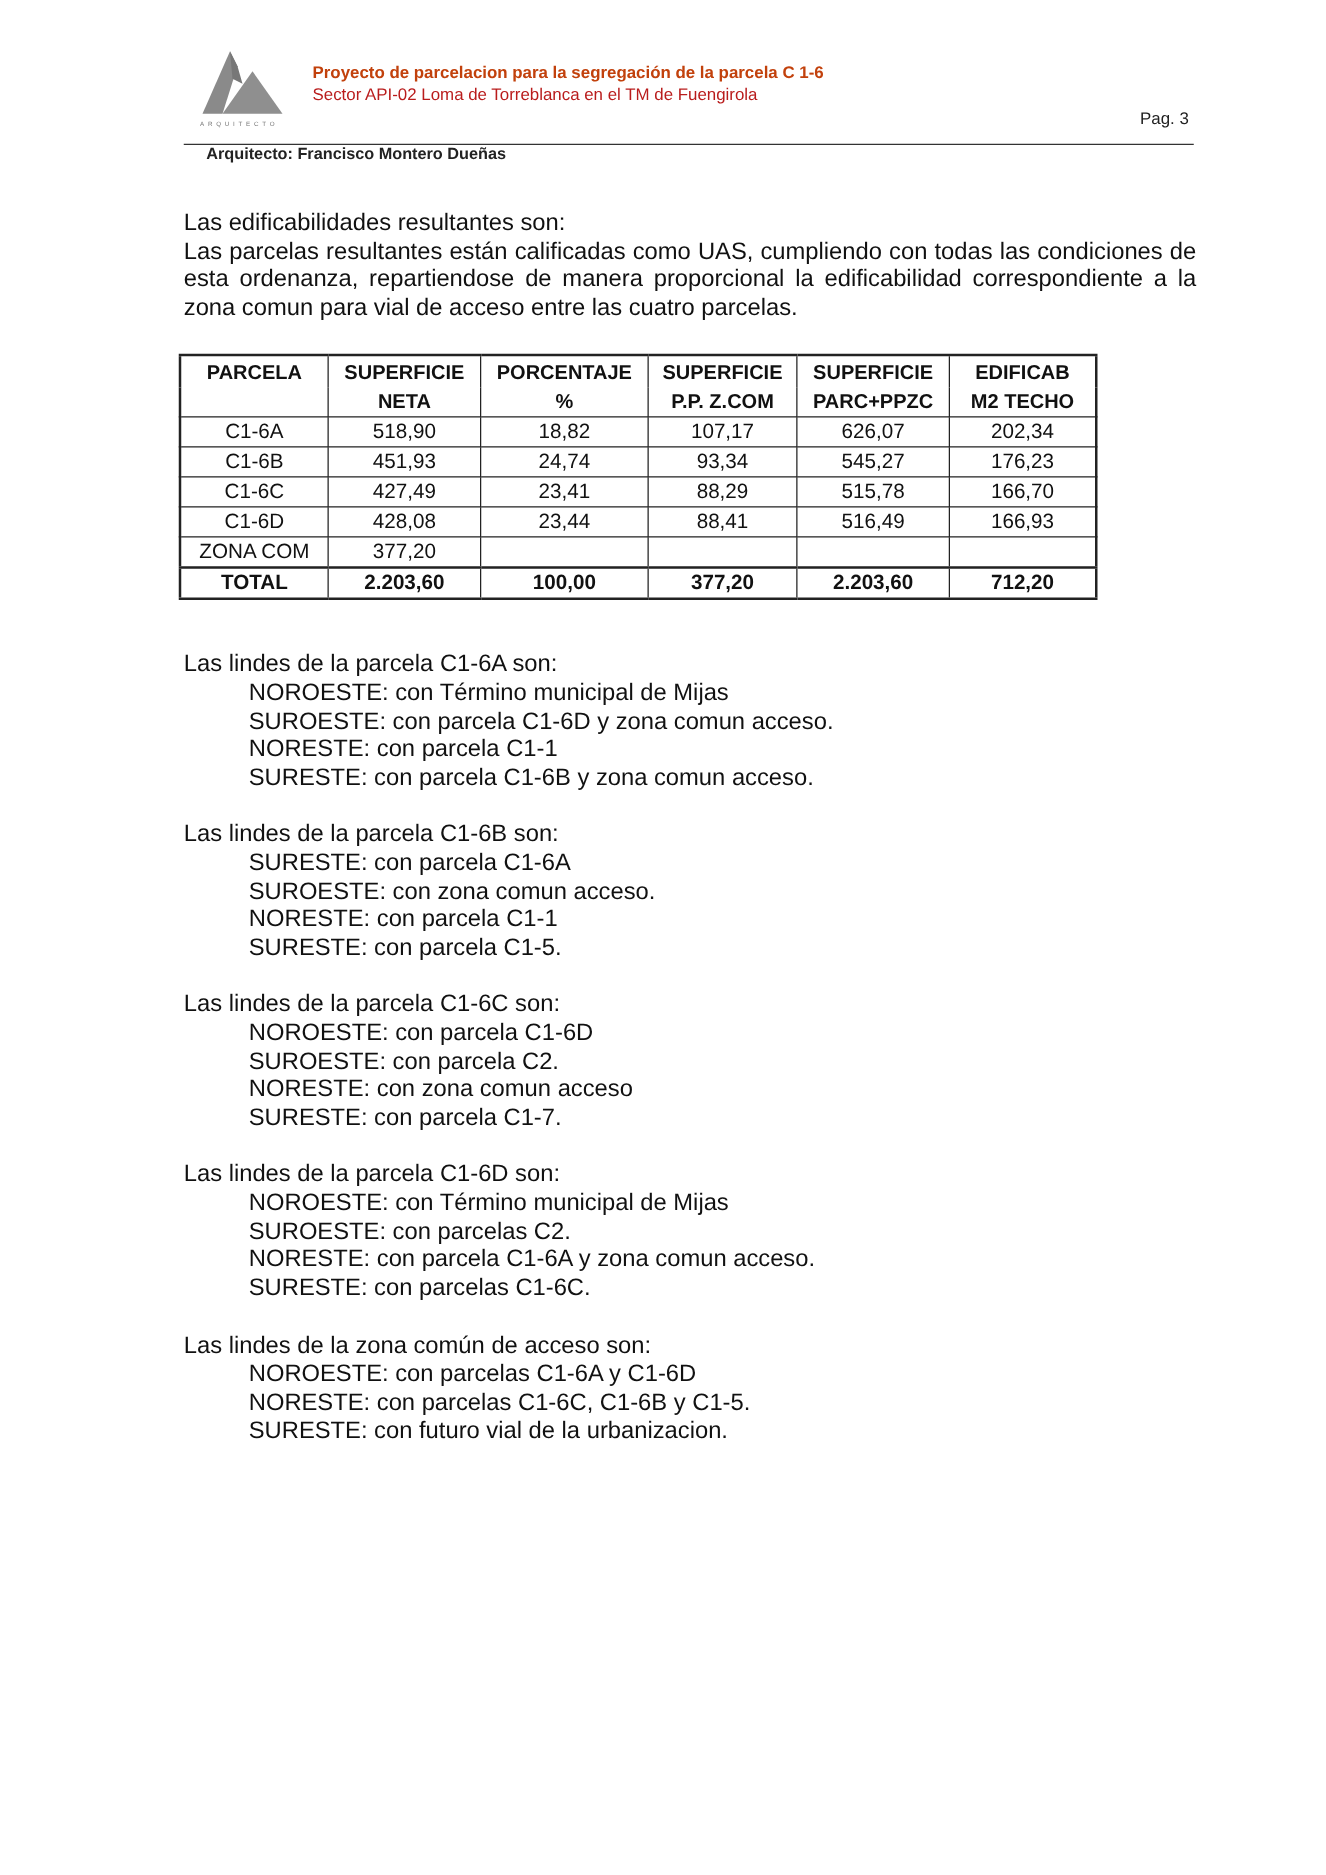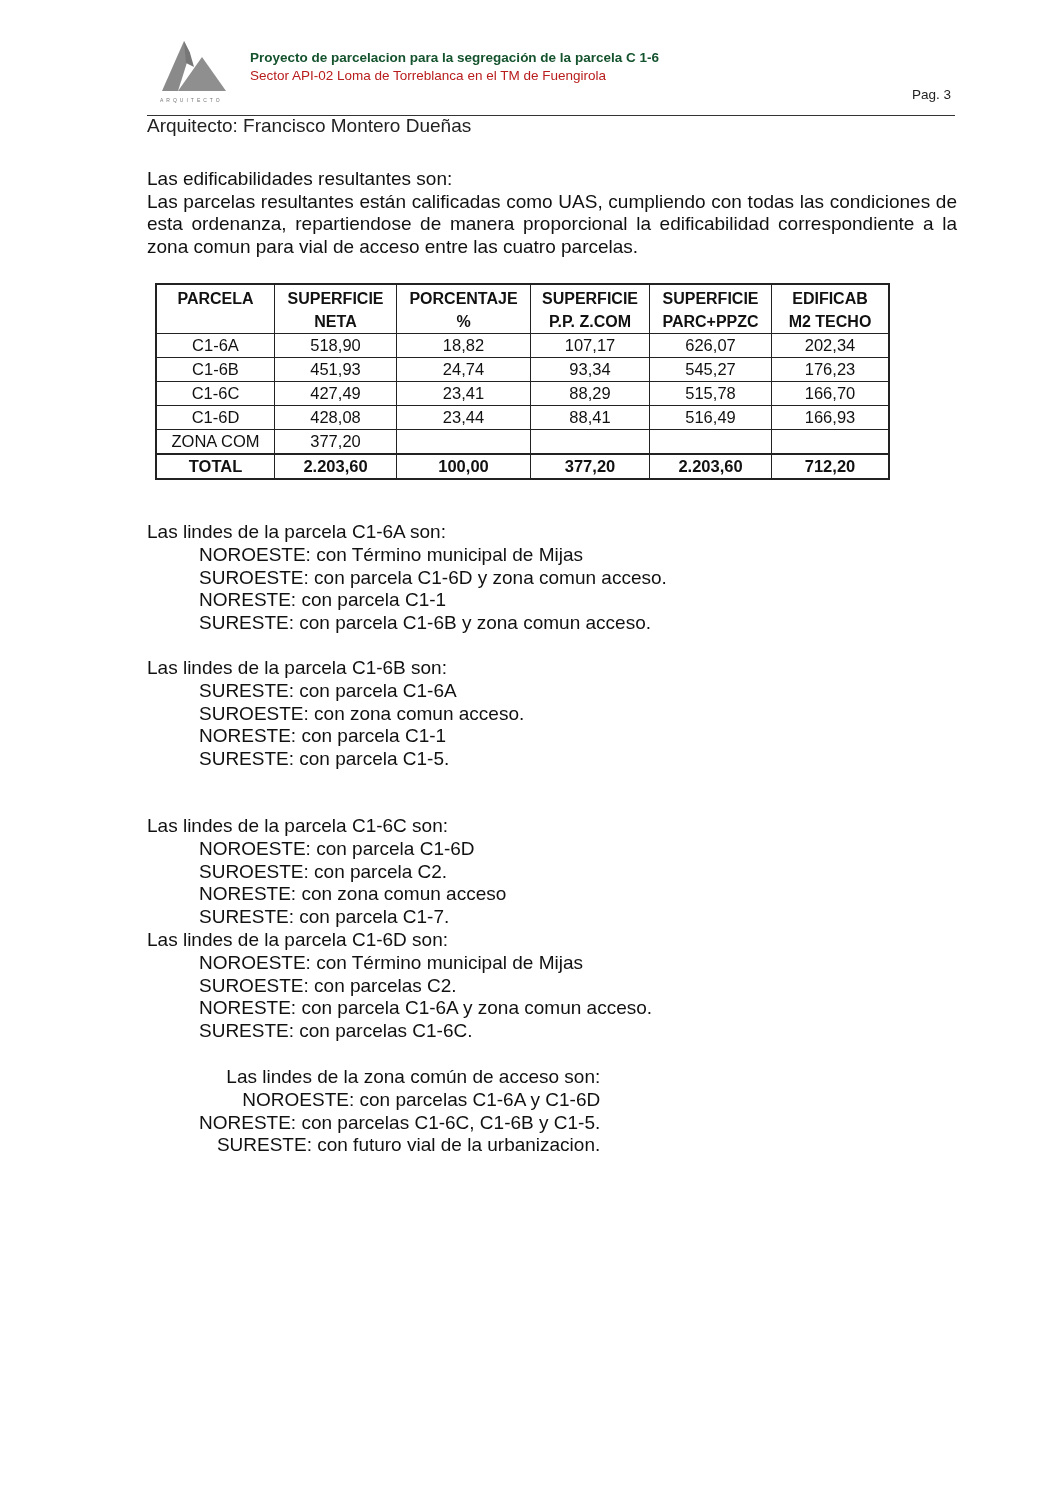--- a/index.html
+++ b/index.html
@@ -2,47 +2,47 @@
 <html><head>
 <meta charset="utf-8">
 <style>
   html, body { margin: 0; padding: 0; background: #ffffff; }
   body {
     width: 1061px; height: 1500px; position: relative; overflow: hidden;
     font-family: "Liberation Sans", sans-serif; color: #111;
   }
   .logo { position: absolute; left: 156px; top: 33px; width: 80px; height: 75px; }
   .logo-sub { position: absolute; left: 160px; top: 97px; font-size: 5px; letter-spacing: 3px; color: #777; }
-  .head-title { position: absolute; left: 250px; top: 50px; font-size: 13.5px; font-weight: bold; color: #14532d; }
+  .head-title { position: absolute; left: 250px; top: 50px; font-size: 13.5px; font-weight: bold; color: #c2410c; }
   .head-sub { position: absolute; left: 250px; top: 68px; font-size: 13.5px; color: #b91c1c; }
   .page-num { position: absolute; left: 912px; top: 87px; font-size: 13.5px; color: #222; }
   .head-rule { position: absolute; left: 147px; top: 115px; width: 808px; height: 0; border-top: 1.5px solid #333; }
-  .architect { position: absolute; left: 147px; top: 115px; font-size: 19px; font-weight: normal; color: #222; }
+  .architect { position: absolute; left: 165px; top: 115px; font-size: 13px; font-weight: bold; color: #222; }
 
   .intro { position: absolute; left: 147px; top: 168px; width: 810px; font-size: 19px; line-height: 22.5px; color: #111; }
   .intro p { margin: 0; text-align: justify; }
 
   table.edif {
-    position: absolute; left: 155px; top: 283px;
+    position: absolute; left: 143px; top: 283px;
     border-collapse: collapse; font-size: 16.5px; color: #111;
   }
   table.edif td, table.edif th { border: 1px solid #222; padding: 0; text-align: center; height: 23px; }
   table.edif th { font-weight: bold; font-size: 16px; border-bottom: none; border-top: none; }
   table.edif tr.hdr1 th { padding-top: 2px; }
   table.edif tr.hdr2 th { border-bottom: 1px solid #222; }
   table.edif thead tr:first-child th { border-top: 2px solid #222; }
   table.edif tr.total td { font-weight: bold; border-top: 2px solid #222; border-bottom: 2px solid #222; }
   table.edif { border: 2px solid #222; }
   .c1 { width: 117px; } .c2 { width: 121px; } .c3 { width: 133px; }
   .c4 { width: 118px; } .c5 { width: 121px; } .c6 { width: 116px; }
 
   .lindes { position: absolute; left: 147px; font-size: 19px; line-height: 22.8px; color: #111; }
   .lindes .title { margin: 0; }
   .lindes .item { margin: 0 0 0 52px; }
-  #l1 { top: 521px; } #l2 { top: 657px; } #l3 { top: 793px; margin-top: 22px; } #l4 { top: 929px; } #l5 { top: 1066px; text-align: right; }
+  #l1 { top: 521px; } #l2 { top: 657px; } #l3 { top: 793px; } #l4 { top: 929px; } #l5 { top: 1066px; }
 </style>
 </head>
 <body>
 
 <div class="logo">
   <svg width="80" height="75" viewBox="0 0 80 75">
     <polygon points="6,58 28,8 34,20 22,58" fill="#8a8a8a"></polygon>
     <polygon points="28,8 34,20 38,34 30,30" fill="#777"></polygon>
     <polygon points="22,58 46,24 70,58" fill="#8f8f8f"></polygon>
   </svg>

